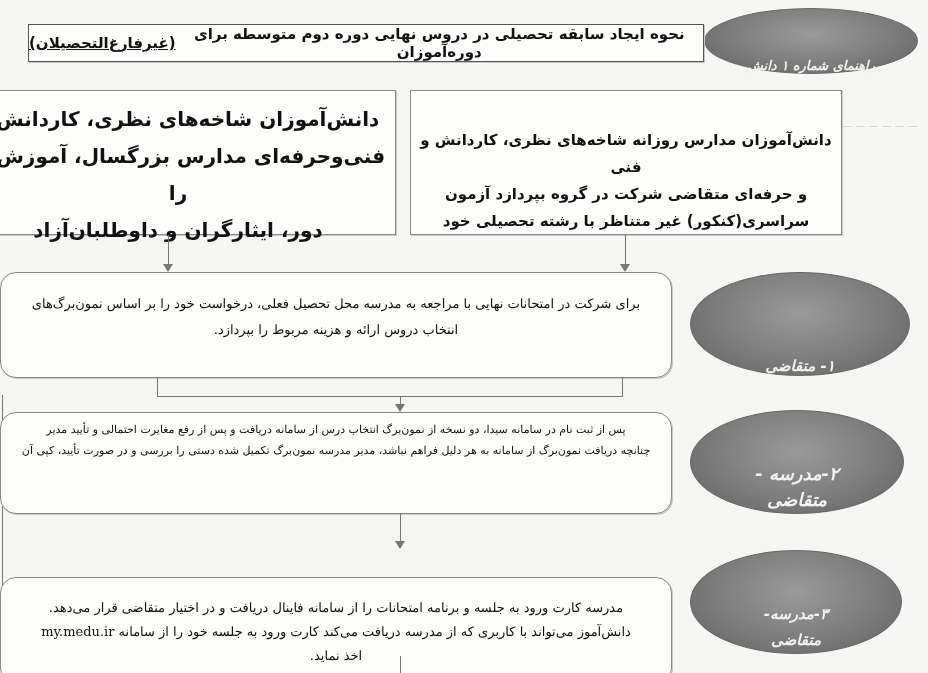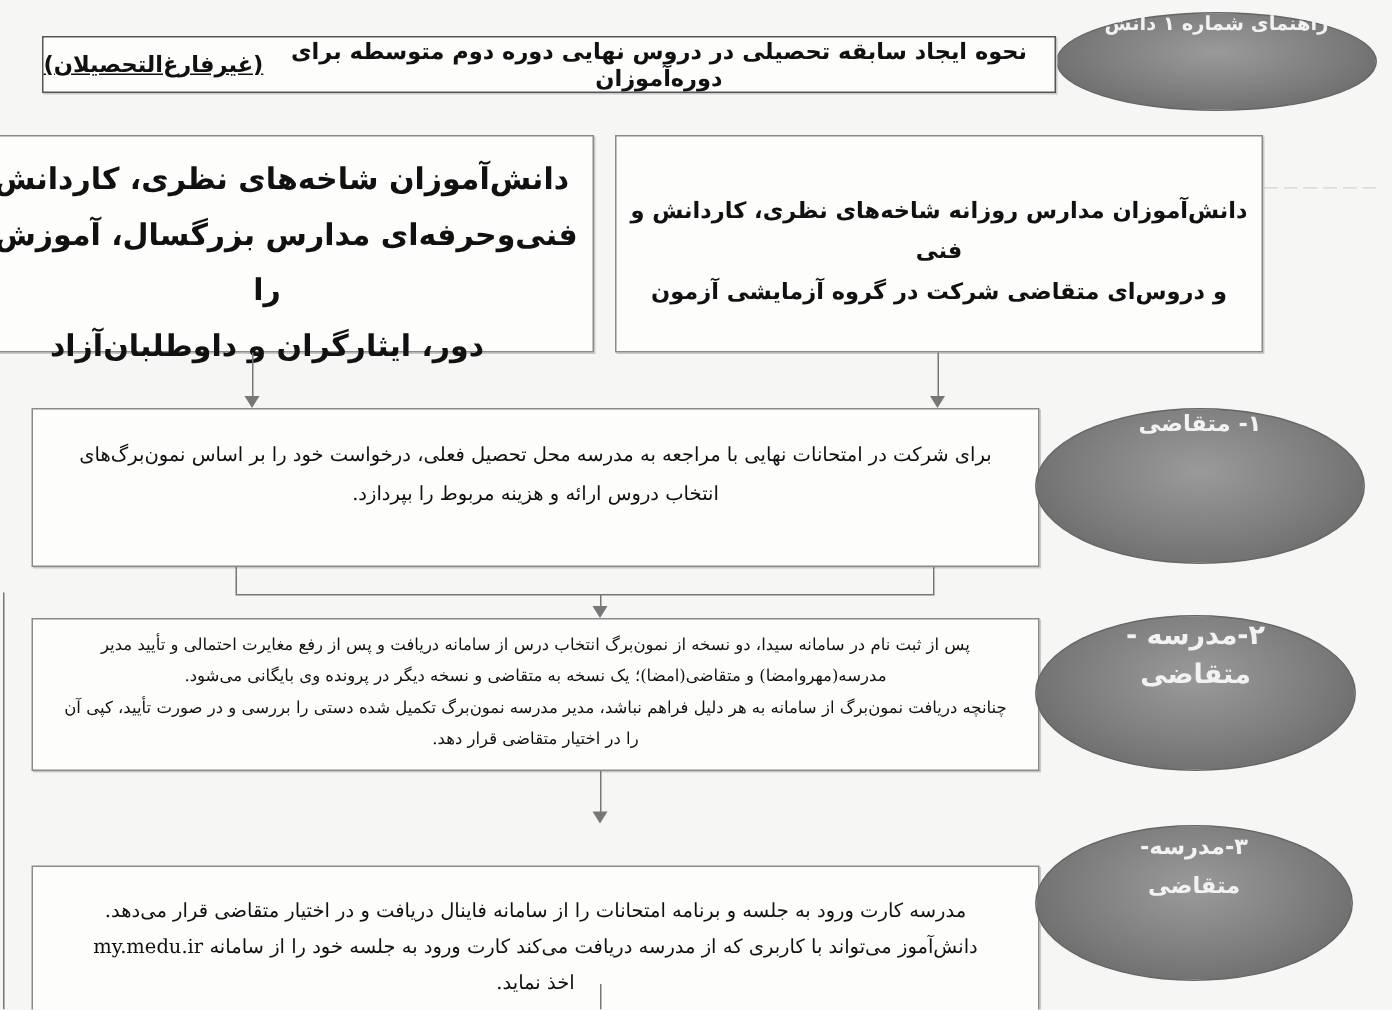--- a/index.html
+++ b/index.html
@@ -17,31 +17,32 @@
     box-sizing:border-box;
   }
   .title-box { left:28px; top:24px; width:676px; height:38px; border:1px solid #555;
     display:flex; align-items:center; justify-content:center;
     font-weight:bold; font-size:15px; }
   .title-box .u { text-decoration:underline; }
   .big-left { left:-40px; top:90px; width:436px; height:145px;
     font-weight:bold; font-size:20px; line-height:37px; padding-top:10px; }
   .big-right { left:410px; top:90px; width:432px; height:145px;
     font-weight:bold; font-size:15px; line-height:27px; padding-top:36px; }
-  .step { left:21px; width:672px; font-family:"DejaVu Serif", serif; }
+  .step { left:0; width:672px; font-family:"DejaVu Serif", serif;border-radius:16px; }
   .step1 { top:272px; height:106px; font-size:13px; line-height:26px; padding-top:18px; }
   .step2 { top:412px; height:102px; font-size:11px; line-height:21px; padding-top:6px; }
   .step3 { top:549px; height:107px; font-size:13px; line-height:24px; padding-top:18px;margin-top:28px; }
   .ellipse {
     position:absolute; border-radius:50%;
     background: radial-gradient(ellipse at 50% 40%, #9a9a9a 0%, #7c7c7c 55%, #606060 100%);
     border:1px solid #666;
     color:#f2f2f2; font-weight:bold; direction:rtl; text-align:center;
-    display:flex; align-items:flex-start; justify-content:center;
+    display:flex; align-items:flex-end; justify-content:center;
     box-sizing:border-box;
+    font-style:italic;
   }
   .e-guide { left:704px; top:8px; width:214px; height:66px; font-size:13px; }
   .e1 { left:690px; top:272px; width:220px; height:104px; font-size:15px; }
   .e2 { left:690px; top:410px; width:214px; height:104px; font-size:18px; line-height:26px; }
   .e3 { left:690px; top:550px; width:212px; height:104px; font-size:15px; line-height:26px; }
   .line { position:absolute; background:#777; }
   .arrow { position:absolute; width:0; height:0;
     border-left:5px solid transparent; border-right:5px solid transparent; border-top:8px solid #777; }
   .ghost { position:absolute; color:#cfcfcf; font-size:10px; direction:rtl; white-space:nowrap; }
 </style>
@@ -59,21 +60,22 @@
     <span class="u">(غیرفارغ‌التحصیلان)</span>
 </div>
 
 <div class="box big-left">
   <div>دانش‌آموزان شاخه‌های نظری، کاردانش و</div>
   <div>فنی‌وحرفه‌ای مدارس بزرگسال، آموزش از را</div>
   <div>دور، ایثارگران و داوطلبان‌آزاد</div>
 </div>
 <div class="box big-right">
   <div>دانش‌آموزان مدارس روزانه شاخه‌های نظری، کاردانش و فنی</div>
-  <div>و دروس‌ای متقاضی شرکت در گروه آزمایشی آزمون</div>
+  <div>و حرفه‌ای متقاضی شرکت در گروه بپردازد آزمون</div>
+  <div>سراسری(کنکور) غیر متناظر با رشته تحصیلی خود</div>
 </div>
 
 <div class="line" style="left:168px; top:235px; width:1px; height:30px;"></div>
 <div class="arrow" style="left:163px; top:264px;"></div>
 <div class="line" style="left:625px; top:235px; width:1px; height:30px;"></div>
 <div class="arrow" style="left:620px; top:264px;"></div>
 
 <div class="box step step1">
   <div>برای شرکت در امتحانات نهایی با مراجعه به مدرسه محل تحصیل فعلی، درخواست خود را بر اساس نمون‌برگ‌های</div>
   <div>انتخاب دروس ارائه و هزینه مربوط را بپردازد.</div>
@@ -85,23 +87,21 @@
 <div class="line" style="left:157px; top:378px; width:1px; height:18px;"></div>
 <div class="line" style="left:622px; top:378px; width:1px; height:18px;"></div>
 <div class="line" style="left:157px; top:396px; width:466px; height:1px;"></div>
 <div class="line" style="left:400px; top:396px; width:1px; height:9px;"></div>
 <div class="arrow" style="left:395px; top:404px;"></div>
 
 <div class="line" style="left:2px; top:395px; width:1px; height:278px;"></div>
 
 <div class="box step step2">
   <div>پس از ثبت نام در سامانه سیدا، دو نسخه از نمون‌برگ انتخاب درس از سامانه دریافت و پس از رفع مغایرت احتمالی و تأیید مدیر</div>
-  <div>مدرسه(مهروامضا) و متقاضی(امضا)؛ یک نسخه به متقاضی و نسخه دیگر در پرونده وی بایگانی می‌شود.</div>
   <div>چنانچه دریافت نمون‌برگ از سامانه به هر دلیل فراهم نباشد، مدیر مدرسه نمون‌برگ تکمیل شده دستی را بررسی و در صورت تأیید، کپی آن</div>
-  <div>را در اختیار متقاضی قرار دهد.</div>
 </div>
 <div class="ellipse e2">
   <div>
     <div>۲-مدرسه -</div>
     <div>متقاضی</div>
   </div>
 </div>
 
 <div class="line" style="left:400px; top:514px; width:1px; height:28px;"></div>
 <div class="arrow" style="left:395px; top:541px;"></div>

